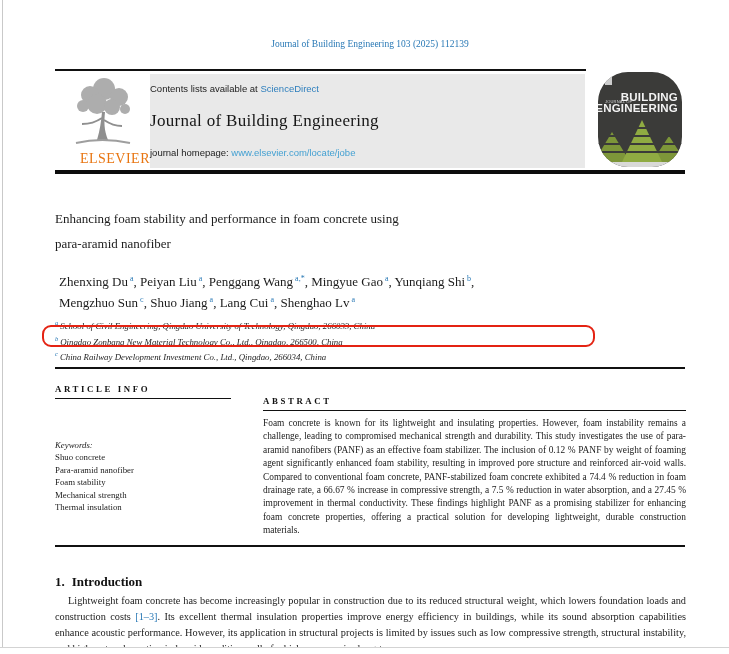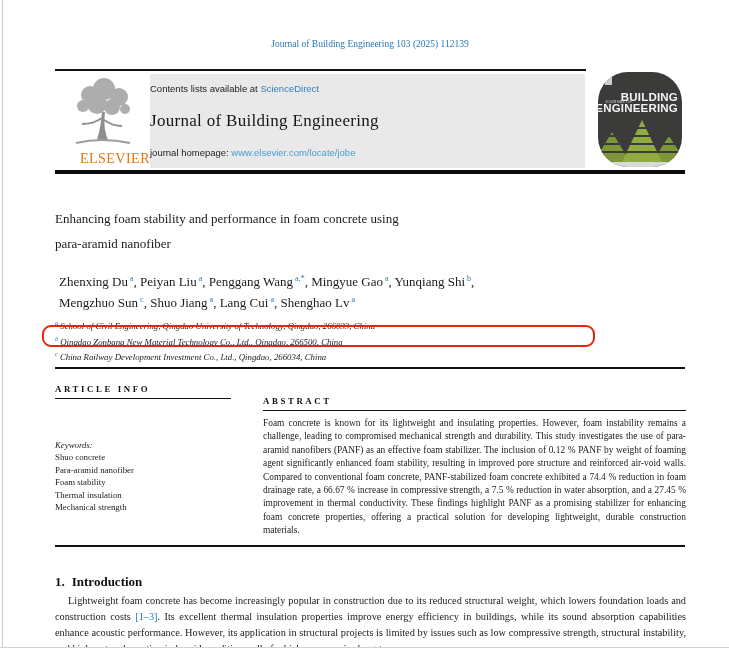--- a/index.html
+++ b/index.html
@@ -143,22 +143,22 @@
 
   <div class="info-col">
     <div class="col-head-wrap">
       <div class="col-header">ARTICLE INFO</div>
     </div>
     <div class="keywords">
       <div class="kw-label">Keywords:</div>
       <div>Shuo concrete</div>
       <div>Para-aramid nanofiber</div>
       <div>Foam stability</div>
+      <div>Mechanical strength</div>
       <div>Thermal insulation</div>
-      <div>Mechanical strength</div>
     </div>
   </div>
 
   <div class="abs-col">
     <div class="col-head-wrap">
       <div class="col-header">ABSTRACT</div>
     </div>
     <div class="abstract-text">Foam concrete is known for its lightweight and insulating properties. However, foam instability remains a challenge, leading to compromised mechanical strength and durability. This study investigates the use of para-aramid nanofibers (PANF) as an effective foam stabilizer. The inclusion of 0.12 % PANF by weight of foaming agent significantly enhanced foam stability, resulting in improved pore structure and reinforced air-void walls. Compared to conventional foam concrete, PANF-stabilized foam concrete exhibited a 74.4 % reduction in foam drainage rate, a 66.67 % increase in compressive strength, a 7.5 % reduction in water absorption, and a 27.45 % improvement in thermal conductivity. These findings highlight PANF as a promising stabilizer for enhancing foam concrete properties, offering a practical solution for developing lightweight, durable construction materials.</div>
   </div>
 

